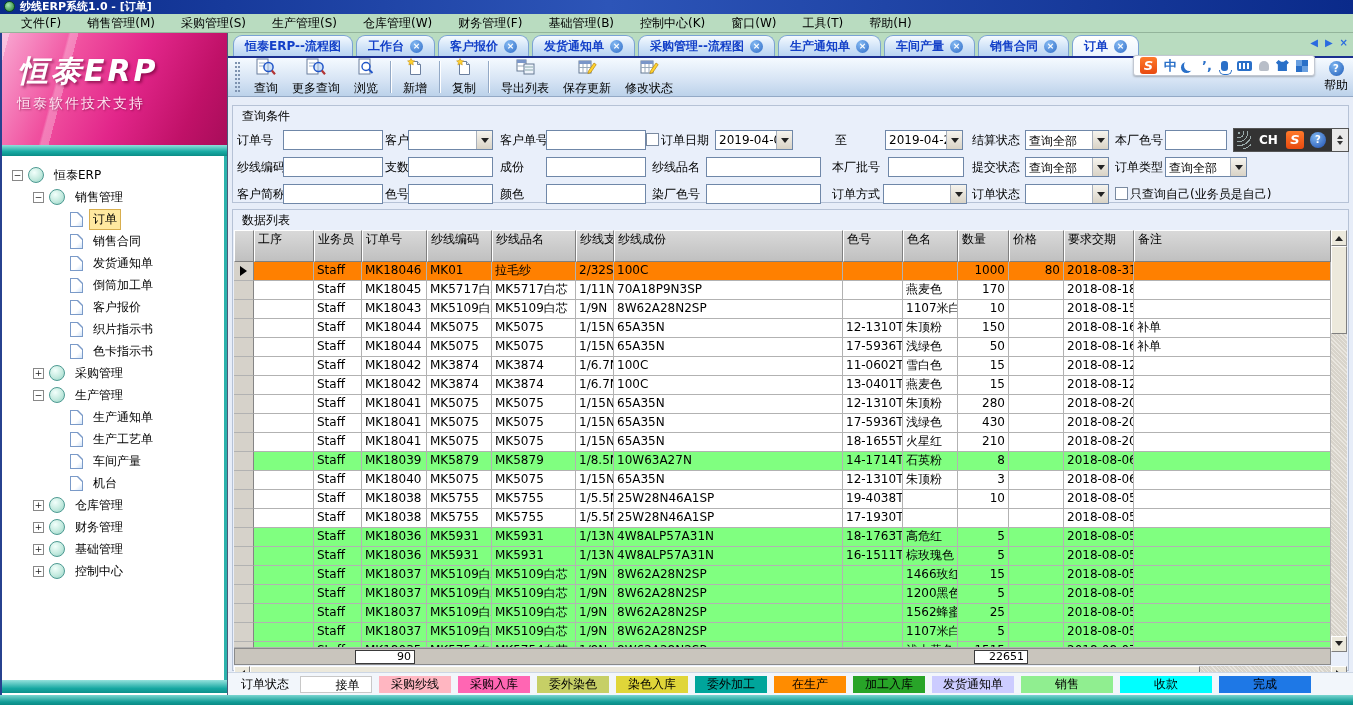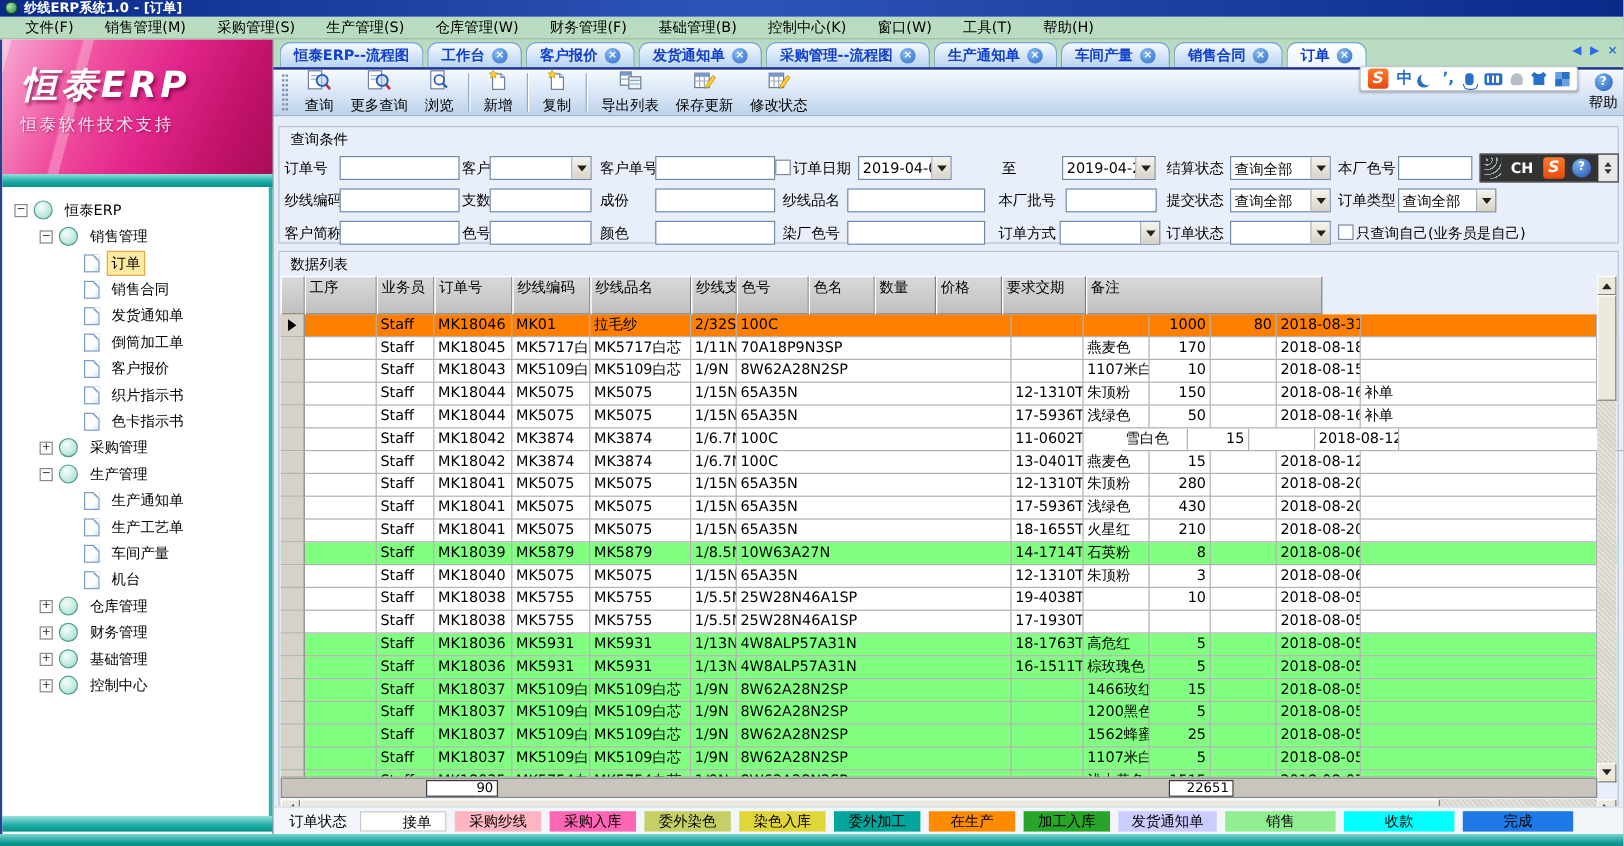--- a/index.html
+++ b/index.html
@@ -464,20 +464,21 @@
         <div class="gridwrap">
           <div id="grid-body">
               <div class="ghead">
                 <div class="hc" style="width: 20px;"></div>
                 <div class="hc" style="width: 60px;">工序</div>
                 <div class="hc" style="width: 48px;">业务员</div>
                 <div class="hc" style="width: 65px;">订单号</div>
                 <div class="hc" style="width: 65px;">纱线编码</div>
                 <div class="hc" style="width: 84px;">纱线品名</div>
                 <div class="hc" style="width: 38px;">纱线支</div>
+                <div class="hc" style="width: 229px;">纱线成份</div>
                 <div class="hc" style="width: 60px;">色号</div>
                 <div class="hc" style="width: 55px;">色名</div>
                 <div class="hc" style="width: 51px;">数量</div>
                 <div class="hc" style="width: 55px;">价格</div>
                 <div class="hc" style="width: 70px;">要求交期</div>
                 <div class="hc" style="width: 197px;">备注</div>
               </div>
               <div class="gr selected">
                 <div class="gc sel" style="width: 20px;">
                   <span class="ptr"></span>
@@ -563,21 +564,21 @@
               <div class="gr white">
                 <div class="gc sel" style="width: 20px;"></div>
                 <div class="gc" style="width: 60px;"></div>
                 <div class="gc" style="width: 48px;">Staff</div>
                 <div class="gc" style="width: 65px;">MK18042</div>
                 <div class="gc" style="width: 65px;">MK3874</div>
                 <div class="gc" style="width: 84px;">MK3874</div>
                 <div class="gc" style="width: 38px;">1/6.7N</div>
                 <div class="gc" style="width: 229px;">100C</div>
                 <div class="gc" style="width: 60px;">11-0602TC</div>
-                <div class="gc" style="width: 55px; margin-left: 32px;">雪白色</div>
+                <div class="gc" style="width: 55px;">雪白色</div>
                 <div class="gc num" style="width: 51px;">15</div>
                 <div class="gc num" style="width: 55px;"></div>
                 <div class="gc" style="width: 70px;">2018-08-12</div>
                 <div class="gc" style="width: 197px;"></div>
               </div>
               <div class="gr white">
                 <div class="gc sel" style="width: 20px;"></div>
                 <div class="gc" style="width: 60px;"></div>
                 <div class="gc" style="width: 48px;">Staff</div>
                 <div class="gc" style="width: 65px;">MK18042</div>

